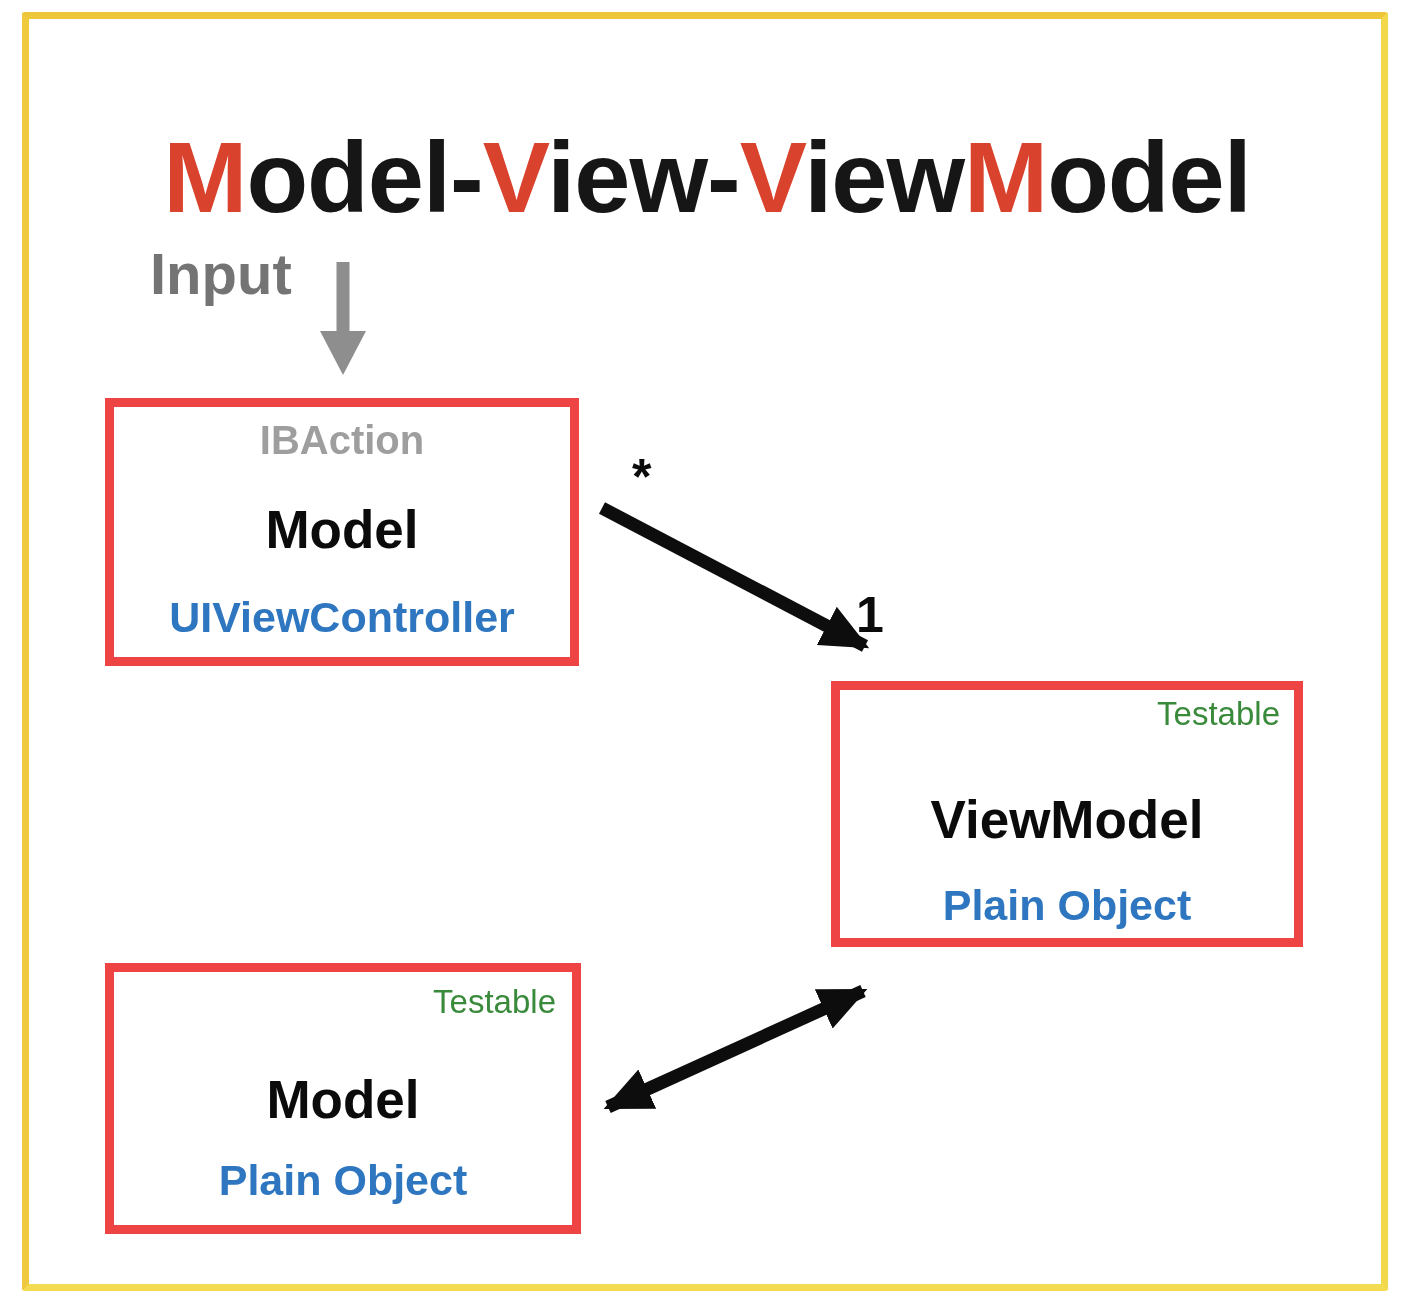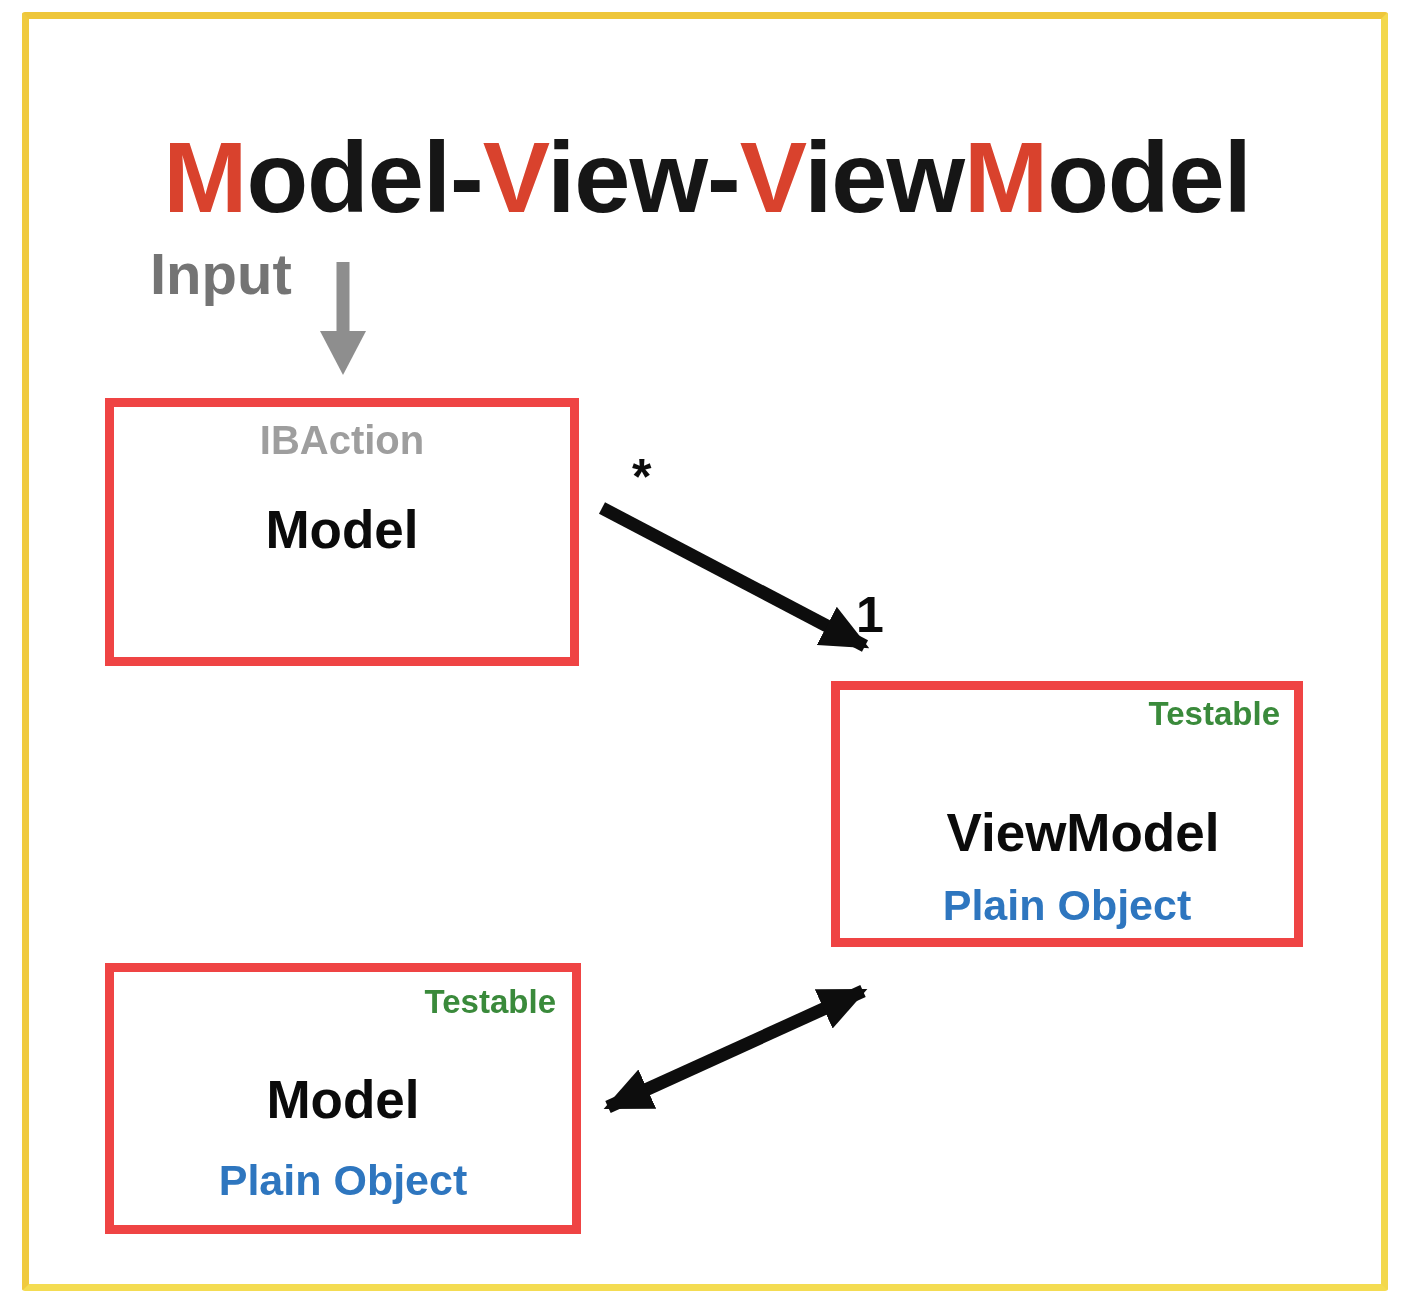--- a/index.html
+++ b/index.html
@@ -52,29 +52,29 @@
   .box-name {
     position: absolute; left: 0; width: 100%; text-align: center;
     font-size: 53px; font-weight: bold; color: #0b0b0b; line-height: 62px;
   }
   .box-sub {
     position: absolute; left: 0; width: 100%; text-align: center;
     font-size: 43px; font-weight: bold; color: #2e76bf; line-height: 50px;
   }
   .box-badge {
     position: absolute;
-    font-size: 33px; font-weight: bold; color: #3a8a3b; line-height: 38px;
+    font-size: 33px; font-weight: normal; color: #3a8a3b; line-height: 38px;
   }
 
   #view-box .box-annotation { top: 9px; }
   #view-box .box-name       { top: 92px; }
   #view-box .box-sub        { top: 185px; }
 
   #viewmodel-box .box-badge { top: 5px;  right: 14px; }
-  #viewmodel-box .box-name  { top: 112px; padding-left: 16px; }
+  #viewmodel-box .box-name  { top: 99px; }
   #viewmodel-box .box-sub   { top: 190px; }
 
   #model-box .box-badge { top: 11px; right: 16px; }
   #model-box .box-name  { top: 97px; }
   #model-box .box-sub   { top: 183px; }
 
   .mult {
     position: absolute; font-size: 50px; font-weight: bold; color: #0b0b0b;
     line-height: 54px;
   }
@@ -109,20 +109,21 @@
   <line x1="608" y1="1107" x2="863" y2="991" stroke="#0d0d0d" stroke-width="13" marker-start="url(#ah)" marker-end="url(#ah)"></line>
 </svg>
 
 <div class="title"><span class="t-red">M</span><span>odel-</span><span class="t-red">V</span><span>iew-</span><span class="t-red">V</span><span>iew</span><span class="t-red">M</span><span>odel</span></div>
 
 <div class="input-label">Input</div>
 
 <div class="uml-box" id="view-box">
   <div class="box-annotation">IBAction</div>
   <div class="box-name">Model</div>
+  <div class="box-sub">UIViewController</div>
 </div>
 
 <div class="uml-box" id="viewmodel-box">
   <div class="box-badge">Testable</div>
   <div class="box-name">ViewModel</div>
   <div class="box-sub">Plain Object</div>
 </div>
 
 <div class="uml-box" id="model-box">
   <div class="box-badge">Testable</div>

